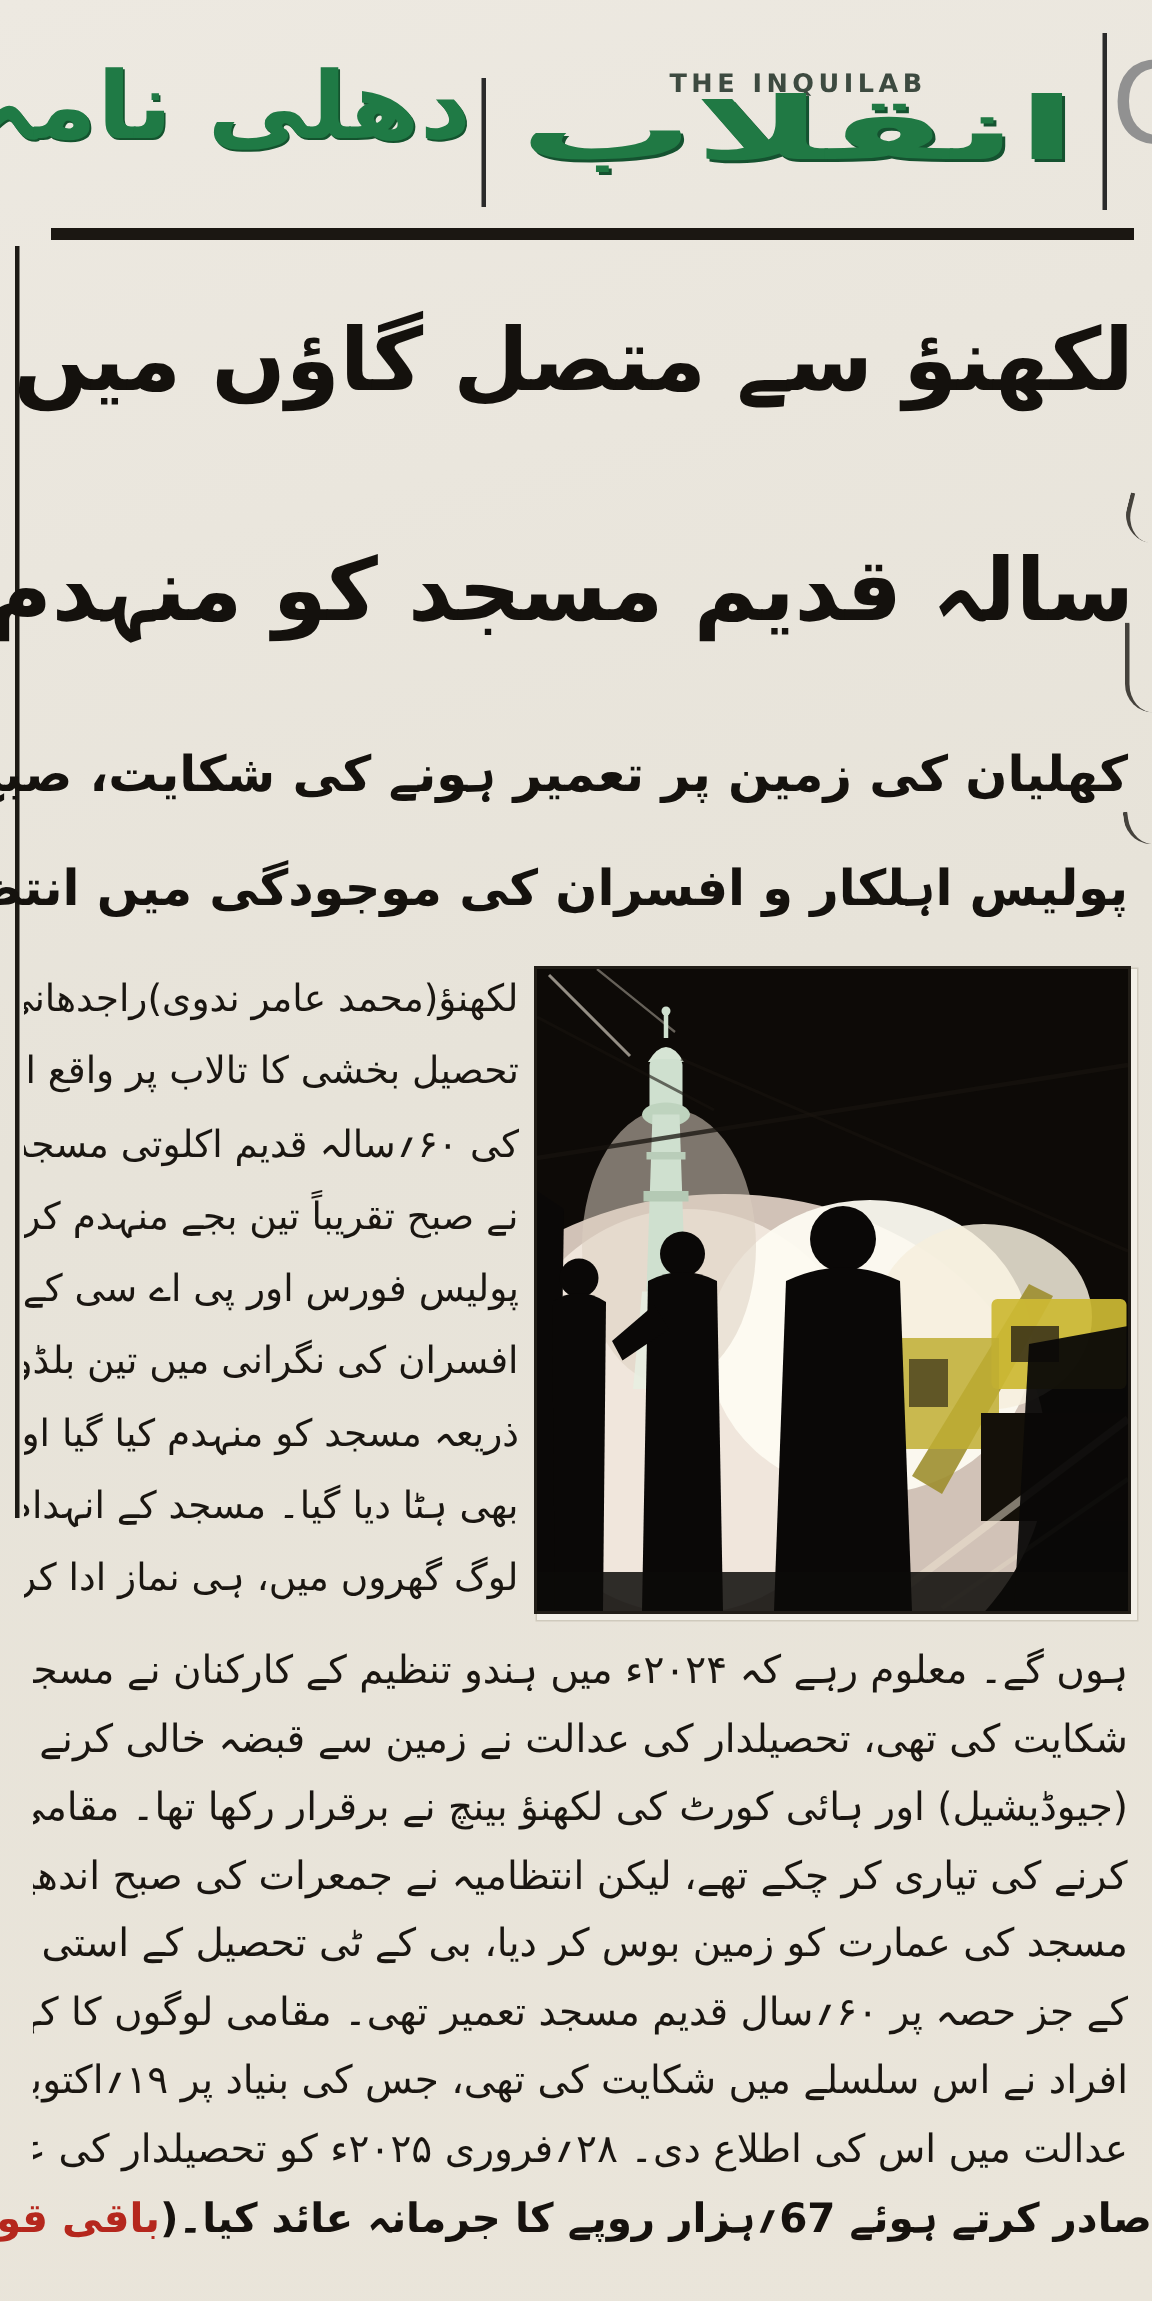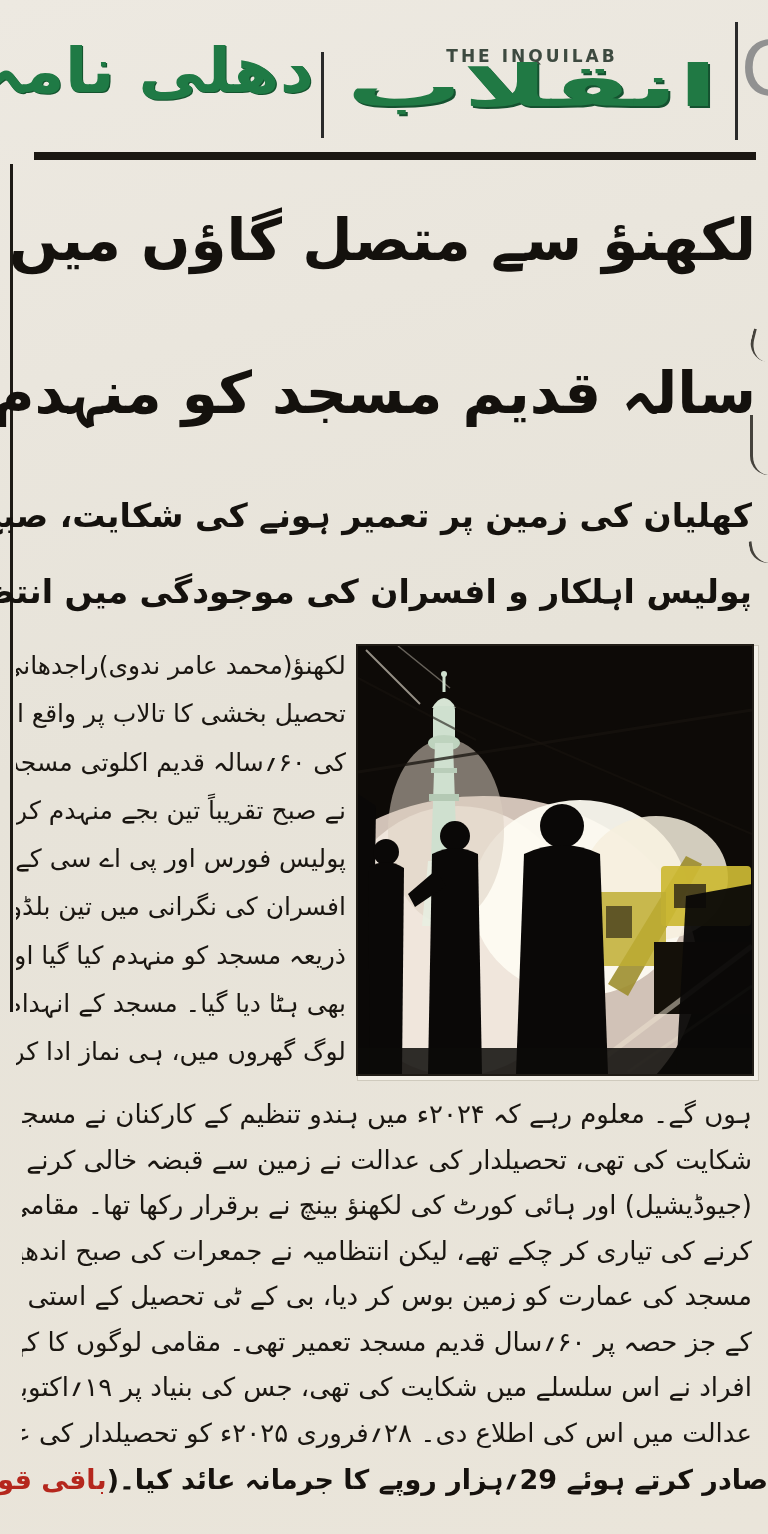--- a/index.html
+++ b/index.html
@@ -194,15 +194,15 @@
     <div class="fp-line">ہوں گے۔ معلوم رہے کہ ۲۰۲۴ء میں ہندو تنظیم کے کارکنان نے مسجد کے کھلیان پر ہونے کی</div>
     <div class="fp-line">شکایت کی تھی، تحصیلدار کی عدالت نے زمین سے قبضہ خالی کرنے کا حکم دیا تھا، جسے اے ڈی ایم</div>
     <div class="fp-line">(جیوڈیشیل) اور ہائی کورٹ کی لکھنؤ بینچ نے برقرار رکھا تھا۔ مقامی لوگ اعلیٰ عدالت میں حکم کو چیلنج</div>
     <div class="fp-line">کرنے کی تیاری کر چکے تھے، لیکن انتظامیہ نے جمعرات کی صبح اندھیرے میں کارروائی کر کے</div>
     <div class="fp-line">مسجد کی عمارت کو زمین بوس کر دیا، بی کے ٹی تحصیل کے استی گاؤں میں گاٹا نمبر ۶۴۸؍(کھلیان)</div>
     <div class="fp-line">کے جز حصہ پر ۶۰؍سال قدیم مسجد تعمیر تھی۔ مقامی لوگوں کا کہنا ہے کہ ہندو تنظیم سے وابستہ کچھ</div>
     <div class="fp-line">افراد نے اس سلسلے میں شکایت کی تھی، جس کی بنیاد پر ۱۹؍اکتوبر ۲۰۲۴ء کو لیکھ پال نے تحصیل</div>
     <div class="fp-line">عدالت میں اس کی اطلاع دی۔ ۲۸؍فروری ۲۰۲۵ء کو تحصیلدار کی عدالت نے قبضہ ہٹانے کا حکم</div>
   </div>
 
-  <div class="closing urdu"><span>صادر کرتے ہوئے 29؍ہزار روپے کا جرمانہ عائد کیا۔</span><span>(</span><span class="red">باقی قومی خبریں پر</span></div>
+  <div class="closing urdu"><span>صادر کرتے ہوئے 67؍ہزار روپے کا جرمانہ عائد کیا۔</span><span>(</span><span class="red">باقی قومی خبریں پر</span></div>
 
 </div>
 
 </body></html>

